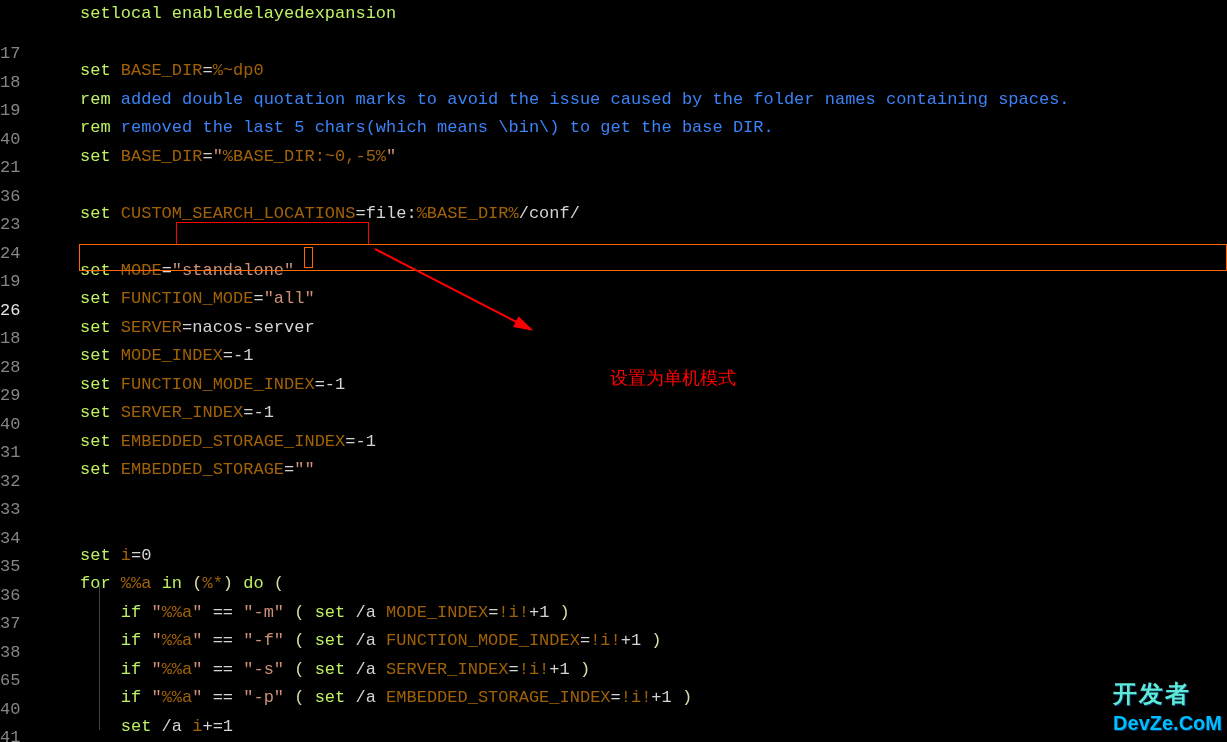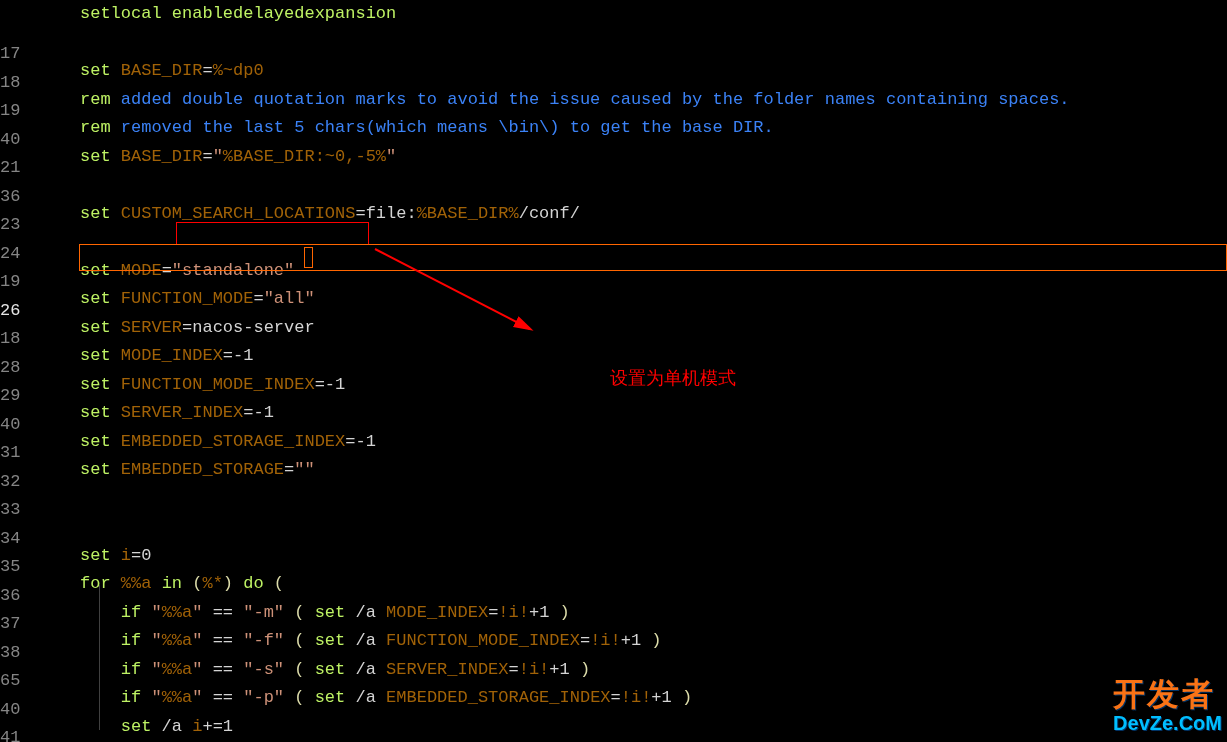--- a/index.html
+++ b/index.html
@@ -104,22 +104,22 @@
       width: 1px;
       background: #404040;
     }
     .watermark {
       position: absolute;
       right: 5px;
       bottom: 5px;
       font-family: Arial, sans-serif;
     }
     .watermark .cn {
-      color: #f97316;
-      font-size: 32px;
+      color: #5eead4;
+      font-size: 24px;
       font-weight: bold;
       text-shadow: 1px 1px 0 #003366;
       letter-spacing: 2px;
     }
     .watermark .en {
       color: #00bfff;
       font-size: 20px;
       font-weight: bold;
       text-shadow: 1px 1px 0 #003366;
     }

